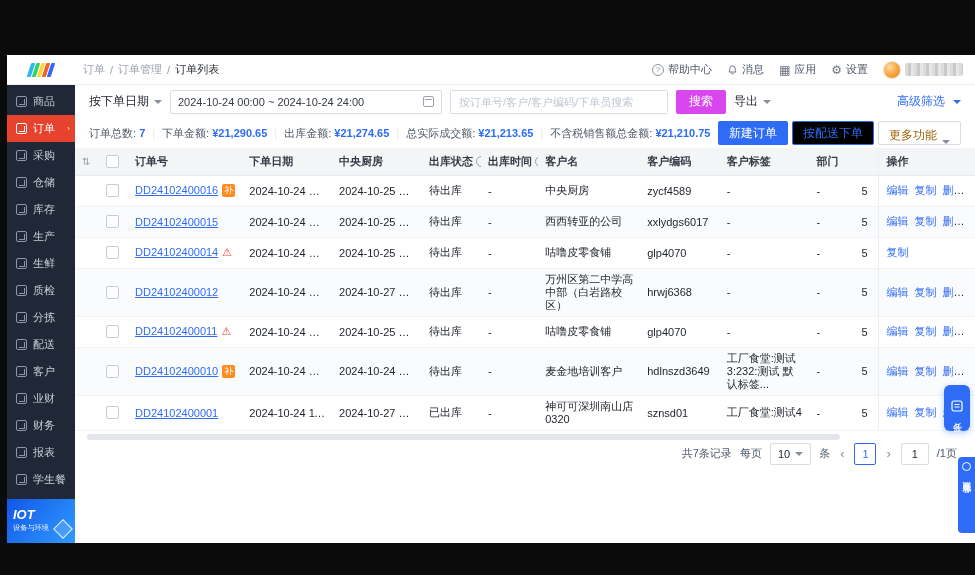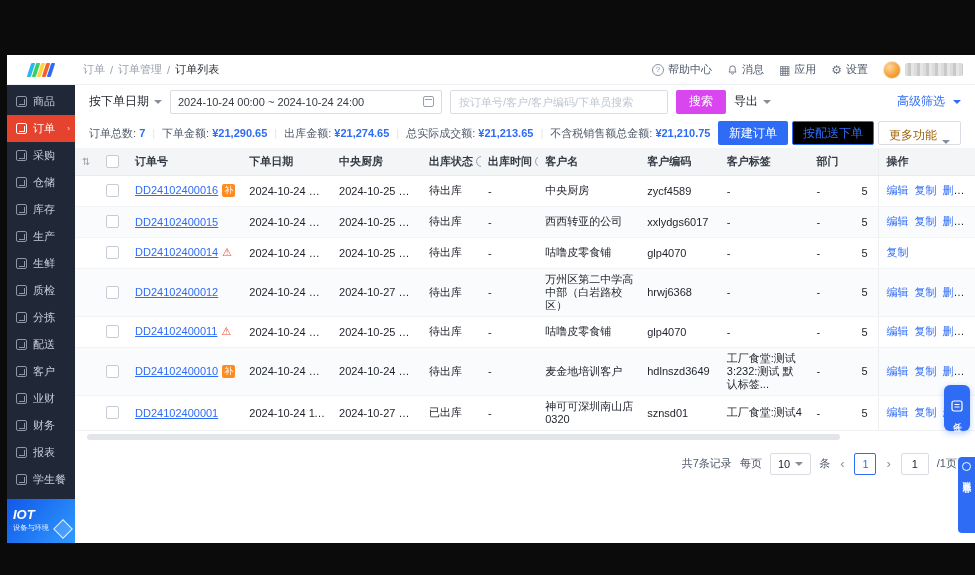--- a/index.html
+++ b/index.html
@@ -86,21 +86,21 @@
   .badge-bu { display:inline-block; min-width:13px; height:13px; line-height:13px; background:#ff8a1e; color:#fff; font-size:9px; border-radius:2px; text-align:center; margin-left:4px; padding:0 1px; vertical-align:1px; }
   .warn-ic { color:#f24b3b; font-size:11px; margin-left:4px; }
   .info-ic { display:inline-block; width:11px; height:11px; border:1px solid #98a0ab; border-radius:50%; font-size:8px; line-height:10px; text-align:center; color:#98a0ab; margin-left:3px; font-weight:normal; vertical-align:1px; }
   .sort-ic { color:#98a0ab; font-size:10px; font-weight:normal; }
   .op-link { color:#2f6cf6; margin-right:6px; cursor:pointer; text-decoration:none; }
 
   .hscroll { height:8px; margin:2px 2px 0 2px; position:relative; }
   .hthumb { position:absolute; left:10px; top:1px; height:6px; width:84%; background:#e2e5ea; border-radius:3px; }
 
   
-  .pagination { display:flex; align-items:center; gap:8px; justify-content:flex-end; padding:12px 18px 0 0; font-size:11px; color:#4e5969; }
+  .pagination { display:flex; align-items:center; gap:8px; justify-content:flex-end; padding:2px 18px 0 0; font-size:11px; color:#4e5969; }
   .pg-select { border:1px solid #d9dde3; border-radius:2px; height:22px; padding:0 7px; display:flex; align-items:center; gap:5px; cursor:pointer; color:#1d2129; }
   .pg-chevron { color:#86909c; font-size:13px; cursor:pointer; padding:0 2px; }
   .pg-page { width:22px; height:22px; border:1px solid #2f6cf6; border-radius:2px; color:#2f6cf6; display:flex; align-items:center; justify-content:center; cursor:pointer; }
   .pg-jump { width:28px; height:22px; border:1px solid #d9dde3; border-radius:2px; display:flex; align-items:center; justify-content:center; color:#1d2129; }
 
   
   .float-task { position:absolute; right:5px; top:300px; width:26px; height:46px; background:#2f6cf6; border-radius:6px; color:#fff; display:flex; flex-direction:column; align-items:center; justify-content:center; gap:3px; cursor:pointer; box-shadow:0 2px 6px rgba(47,108,246,.35); }
   .v-text { writing-mode:vertical-rl; text-orientation:upright; font-size:9px; letter-spacing:1px; }
   .float-service { position:absolute; right:0; top:372px; width:17px; height:76px; background:#2f6cf6; border-radius:4px 0 0 4px; color:#fff; display:flex; flex-direction:column; align-items:center; padding-top:5px; gap:3px; cursor:pointer; }
   .svc-dot { width:9px; height:9px; border-radius:50%; border:1.5px solid #fff; flex:0 0 9px; }

